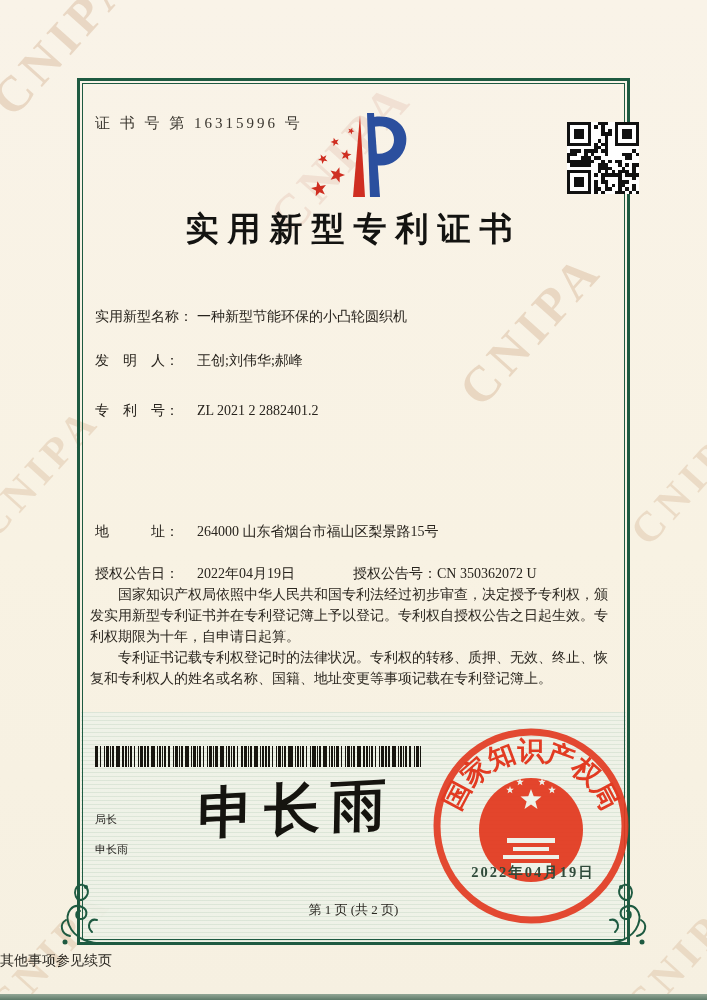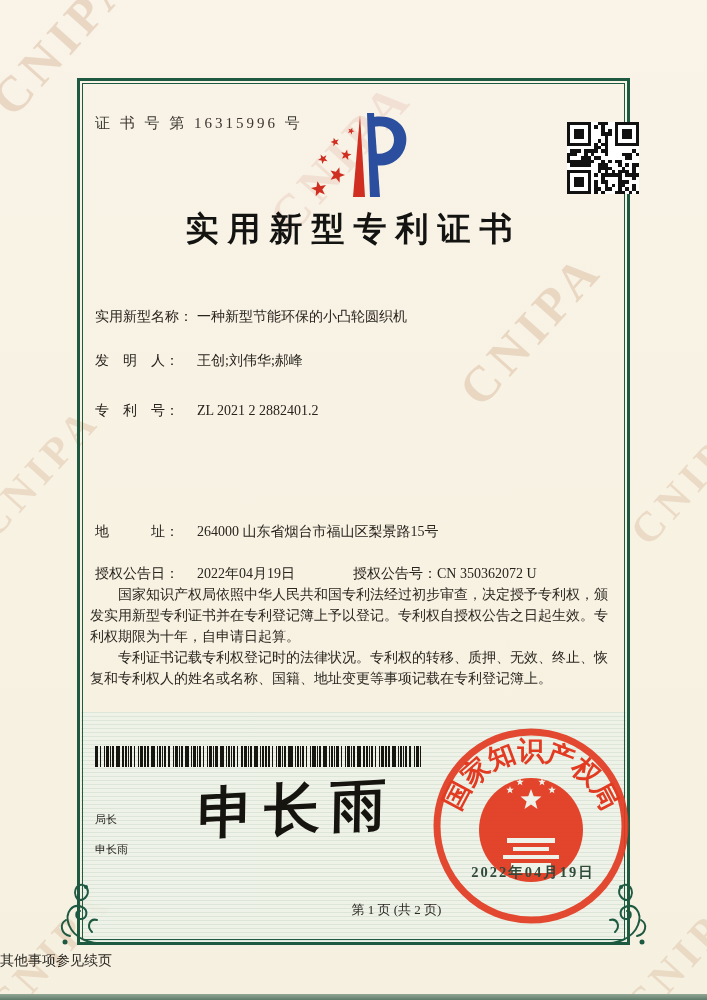--- a/index.html
+++ b/index.html
@@ -31,21 +31,21 @@
   .grant2{position:absolute;left:258px;top:0;}
   .paras{position:absolute;left:90px;top:584px;width:530px;font-size:14px;line-height:21px;color:#2b2720;}
   .paras p{margin:0;text-indent:2em;}
   .barcode{position:absolute;left:95px;top:746px;width:332px;height:21px;}
   .officials{position:absolute;left:95px;top:804px;font-size:11px;color:#22201c;line-height:30px;}
   .sig{position:absolute;left:198px;top:772px;font-size:56px;color:#15140f;
        transform:rotate(-3deg) skewX(-4deg);letter-spacing:10px;font-weight:600;white-space:nowrap;}
   .seal{position:absolute;left:431px;top:726px;width:200px;height:200px;}
   .seal-date{position:absolute;left:433px;top:863px;width:200px;text-align:center;
              font-size:14.5px;letter-spacing:2px;color:#2f4a3a;font-weight:bold;z-index:5;}
-  .page-ind{position:absolute;left:77px;top:901px;width:553px;text-align:center;font-size:13px;color:#2c2a24;padding-left:43px;}
+  .page-ind{position:absolute;left:77px;top:901px;width:553px;text-align:center;font-size:13px;color:#2c2a24;}
   .footer-note{position:absolute;left:0;top:952px;width:572px;text-align:left;font-size:14px;color:#2b2822;}
   .ornament{position:absolute;width:60px;height:72px;}
   .ornament.left{left:56px;top:876px;}
   .ornament.right{left:591px;top:876px;transform:scaleX(-1);}
   .bottom-strip{position:absolute;left:0;bottom:0;width:707px;height:6px;
                 background:linear-gradient(180deg,#93a796,#5e7a69);}
 </style>
 </head>
 <body>
 

